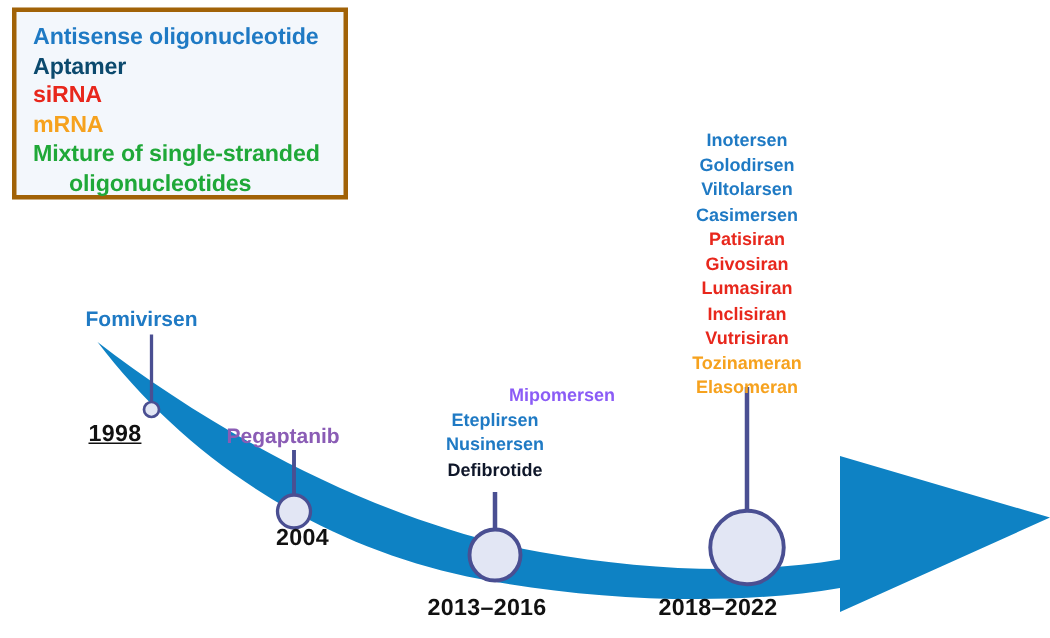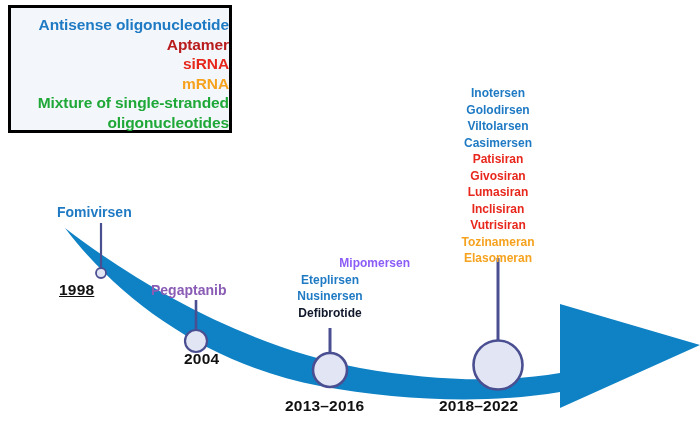--- a/index.html
+++ b/index.html
@@ -17,24 +17,23 @@
   }
 
   
   #legend {
     position: absolute;
     left: 8px;
     top: 5px;
     width: 224px;
     height: 128px;
     box-sizing: border-box;
-    border: 3px solid #000000;
+    border: 3px solid #a16207;
     background: #f3f7fc;
     padding: 7px 0 0 11px;
-    text-align: right;
   }
   .legend-line {
     font-size: 15.5px;
     font-weight: bold;
     line-height: 19.5px;
     letter-spacing: -0.1px;
     white-space: nowrap;
   }
 
   
@@ -96,25 +95,25 @@
     <line x1="498" y1="258" x2="498" y2="366" stroke="#4a4f92" stroke-width="3"></line>
 
     <circle cx="101" cy="273" r="5" fill="#e2e6f4" stroke="#4a4f92" stroke-width="1.8"></circle>
     <circle cx="196" cy="341" r="11" fill="#e2e6f4" stroke="#4a4f92" stroke-width="2.2"></circle>
     <circle cx="330" cy="370" r="17" fill="#e2e6f4" stroke="#4a4f92" stroke-width="2.6"></circle>
     <circle cx="498" cy="365" r="24.5" fill="#e2e6f4" stroke="#4a4f92" stroke-width="2.6"></circle>
   </svg>
 
   <div id="legend">
     <div class="legend-line" style="color: rgb(31, 122, 196);">Antisense oligonucleotide</div>
-    <div class="legend-line" style="color: #b91c1c;">Aptamer</div>
+    <div class="legend-line" style="color: #0c4a6e;">Aptamer</div>
     <div class="legend-line" style="color: rgb(232, 39, 28);">siRNA</div>
     <div class="legend-line" style="color: rgb(246, 162, 30);">mRNA</div>
     <div class="legend-line" style="color: rgb(31, 168, 56);">Mixture of single-stranded</div>
-    <div class="legend-line" style="color: rgb(31, 168, 56);">oligonucleotides</div>
+    <div class="legend-line" style="color: rgb(31, 168, 56); margin-left: 24px;">oligonucleotides</div>
   </div>
 
   <div class="single-label" style="left: 57px; top: 204px; color: rgb(31, 122, 196);">Fomivirsen</div>
   <div class="year" style="left:59px; top:281px;text-decoration:underline;">1998</div>
 
   <div class="single-label" style="left: 151px; top: 282px; color: rgb(138, 92, 181);">Pegaptanib</div>
   <div class="year" style="left:156px; top:350px;margin-left:28px;">2004</div>
 
   <div class="cluster" style="left:250px; top:255px; width:160px;">
     <span class="drug" style="color: #8b5cf6; text-align: right;">Mipomersen</span>

